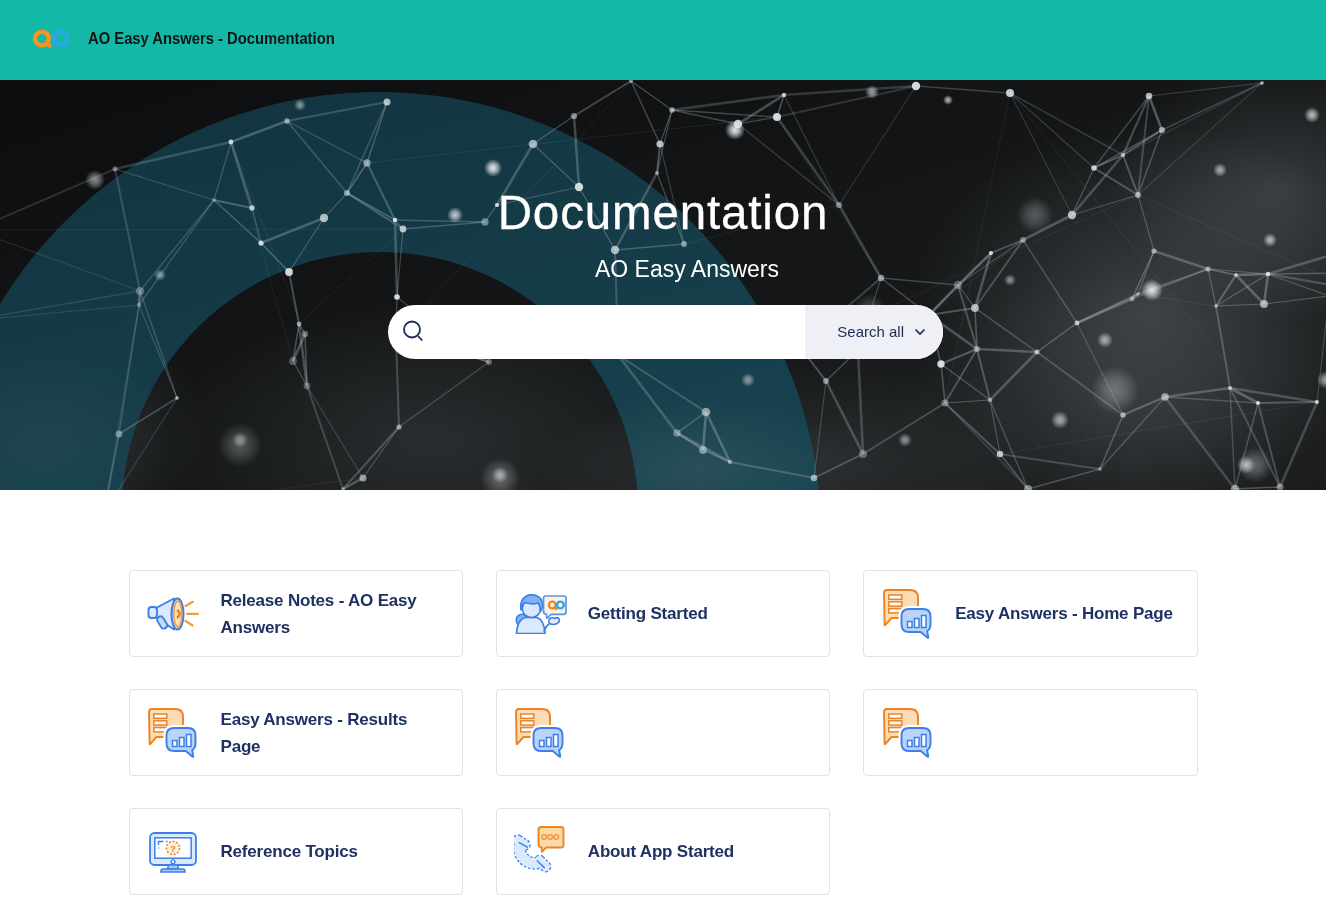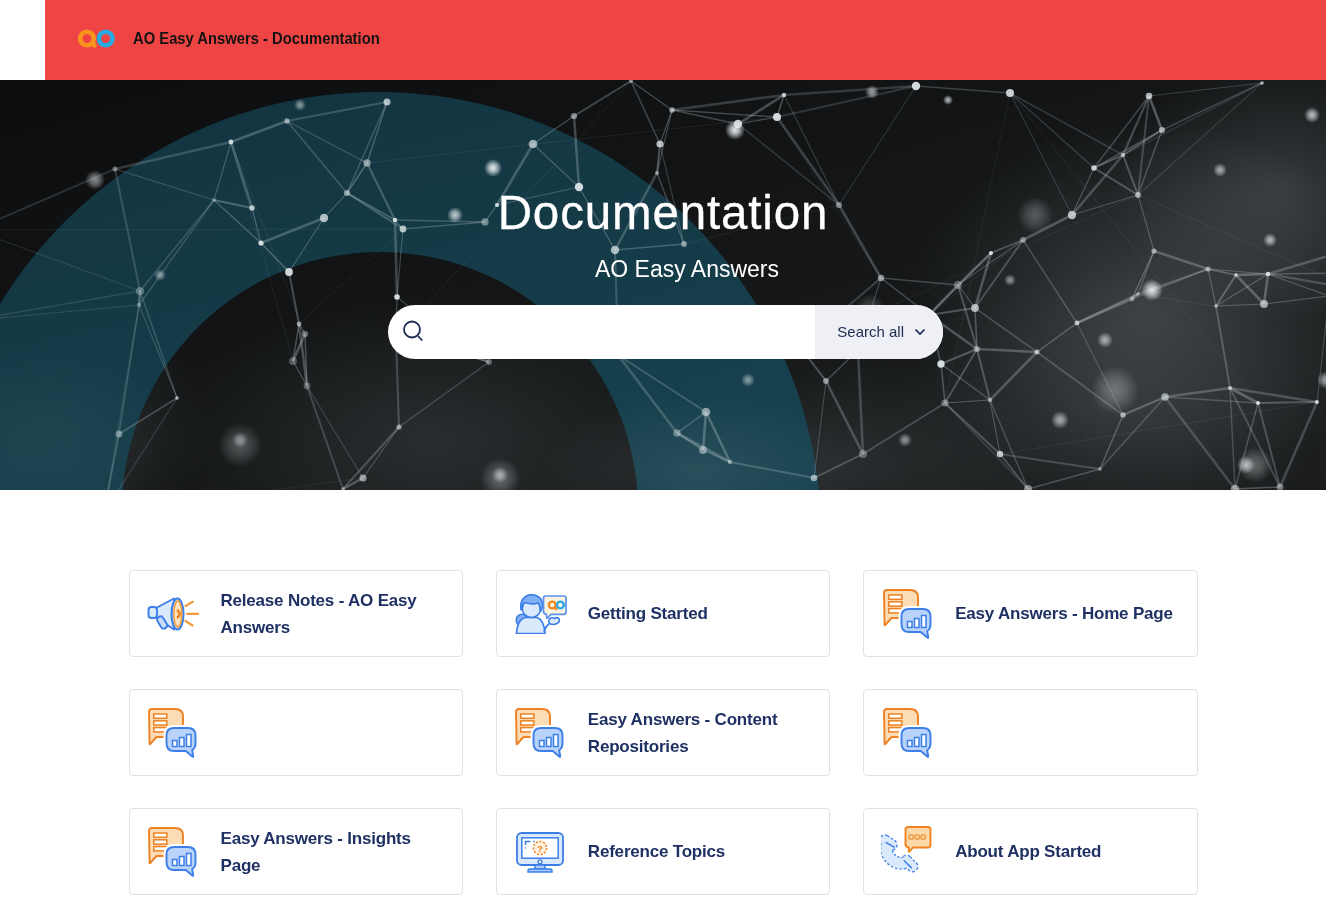--- a/index.html
+++ b/index.html
@@ -1,31 +1,31 @@
 <!DOCTYPE html>
 <html><head>
 <meta charset="utf-8">
 <style>
 * { margin:0; padding:0; box-sizing:border-box; }
 html,body { width:1326px; height:908px; overflow:hidden; background:#fff;
   font-family:"Liberation Sans", sans-serif; }
-.hdr { height:80px; background:#ef4444; display:flex; align-items:center; padding-left:33px; padding-bottom:3px;margin-left:45px; }
+.hdr { height:80px; background:#14b8a6; display:flex; align-items:center; padding-left:33px; padding-bottom:3px; }
 .hdr .ttl { margin-left:18px; font-size:17.4px; font-weight:bold; color:#131313;
   transform:scaleX(0.85); transform-origin:left center; white-space:nowrap; }
 .hero { position:relative; width:1326px; height:410px; background:#15803d; overflow:hidden; }
 .hero svg.bg { position:absolute; left:0; top:0; }
 .hero-content { position:absolute; left:0; top:0; width:100%; text-align:center; }
 h1 { color:#fff; font-size:47.5px; font-weight:400; margin-top:106px; line-height:54px;
   letter-spacing:0.85px; -webkit-text-stroke:0.3px #fff; }
 .sub { color:#fff; font-size:23px; font-weight:400; margin-top:16px; line-height:27px;margin-left:48px; }
 .search { position:absolute; left:388px; top:224.5px; width:555px; height:54px; background:#fff;
   border-radius:27px; display:flex; align-items:center; overflow:hidden; }
 .search .mag { margin-left:14px; }
 .sall { margin-left:auto; height:100%; background:#eef0f5; display:flex; align-items:center;
-  padding:0 17px 0 22px; color:#1b2b52; font-size:15px; }
+  padding:0 17px 0 32px; color:#1b2b52; font-size:15px; }
 .sall svg { margin-left:10px; }
 .grid { width:1069px; margin:80px auto 8px; display:grid; grid-template-columns:repeat(3,1fr);
   column-gap:33px; row-gap:32px; }
 .card { border:1px solid #e0e2e6; border-radius:4px; background:#fff; height:87px;
   display:flex; align-items:center; padding:0 16px 0 17px; }
 .card .ic { width:53px; flex:0 0 53px; display:flex; justify-content:center; }
 .card .tx { margin-left:21px; color:#1f3163; font-size:17px; font-weight:bold; line-height:27px;
   letter-spacing:-0.2px; }
 </style>
 </head>
@@ -510,67 +510,51 @@
 <rect x="6.8" y="8" width="13" height="4.3" fill="#fff" stroke="#ee8222" stroke-width="1.5"></rect>
 <rect x="6.8" y="14.8" width="13" height="4.3" fill="#fff" stroke="#ee8222" stroke-width="1.5"></rect>
 <rect x="6.8" y="21.6" width="13" height="4.3" fill="#fff" stroke="#ee8222" stroke-width="1.5"></rect>
 <path d="M27,22 L41,22 Q48.5,22 48.5,29.5 L48.5,37.5 Q48.5,42 45.2,44 L46.2,50.2 Q46.4,51.4 45.3,50.5 L38.8,45 L27,45 Q19.5,45 19.5,37.5 L19.5,29.5 Q19.5,22 27,22 Z" fill="none" stroke="#fff" stroke-width="6" stroke-linejoin="round"></path>
 <path d="M27,22 L41,22 Q48.5,22 48.5,29.5 L48.5,37.5 Q48.5,42 45.2,44 L46.2,50.2 Q46.4,51.4 45.3,50.5 L38.8,45 L27,45 Q19.5,45 19.5,37.5 L19.5,29.5 Q19.5,22 27,22 Z" fill="#b9d3fa" stroke="#3d7fe8" stroke-width="1.9" stroke-linejoin="round"></path>
 <rect x="25.5" y="34.5" width="4.5" height="6" fill="#fff" stroke="#3d7fe8" stroke-width="1.5"></rect>
 <rect x="32.5" y="31.5" width="4.5" height="9" fill="#fff" stroke="#3d7fe8" stroke-width="1.5"></rect>
 <rect x="39.5" y="28.5" width="4.5" height="12" fill="#fff" stroke="#3d7fe8" stroke-width="1.5"></rect>
 </svg>
       </div>
+      <div class="tx">Easy Answers - Results Page</div>
     </div>
   <div class="card">
       <div class="ic">
         <svg width="52" height="54" viewBox="0 0 52 54">
 <path d="M5,3 L28,3 Q36,3 36,10.5 L36,19 Q36,26.5 28.5,26.5 Q23.5,26.5 22.8,29.5 L22.6,31 L9.5,31 L3.2,38 Q2.6,38.8 2.6,37.4 L2,6 Q2,3 5,3 Z" fill="#fbdcb5" stroke="#ee8222" stroke-width="1.9" stroke-linejoin="round"></path>
 <rect x="6.8" y="8" width="13" height="4.3" fill="#fff" stroke="#ee8222" stroke-width="1.5"></rect>
 <rect x="6.8" y="14.8" width="13" height="4.3" fill="#fff" stroke="#ee8222" stroke-width="1.5"></rect>
 <rect x="6.8" y="21.6" width="13" height="4.3" fill="#fff" stroke="#ee8222" stroke-width="1.5"></rect>
 <path d="M27,22 L41,22 Q48.5,22 48.5,29.5 L48.5,37.5 Q48.5,42 45.2,44 L46.2,50.2 Q46.4,51.4 45.3,50.5 L38.8,45 L27,45 Q19.5,45 19.5,37.5 L19.5,29.5 Q19.5,22 27,22 Z" fill="none" stroke="#fff" stroke-width="6" stroke-linejoin="round"></path>
 <path d="M27,22 L41,22 Q48.5,22 48.5,29.5 L48.5,37.5 Q48.5,42 45.2,44 L46.2,50.2 Q46.4,51.4 45.3,50.5 L38.8,45 L27,45 Q19.5,45 19.5,37.5 L19.5,29.5 Q19.5,22 27,22 Z" fill="#b9d3fa" stroke="#3d7fe8" stroke-width="1.9" stroke-linejoin="round"></path>
 <rect x="25.5" y="34.5" width="4.5" height="6" fill="#fff" stroke="#3d7fe8" stroke-width="1.5"></rect>
 <rect x="32.5" y="31.5" width="4.5" height="9" fill="#fff" stroke="#3d7fe8" stroke-width="1.5"></rect>
 <rect x="39.5" y="28.5" width="4.5" height="12" fill="#fff" stroke="#3d7fe8" stroke-width="1.5"></rect>
 </svg>
       </div>
-      <div class="tx">Easy Answers - Content Repositories</div>
     </div>
   <div class="card">
       <div class="ic">
         <svg width="52" height="54" viewBox="0 0 52 54">
 <path d="M5,3 L28,3 Q36,3 36,10.5 L36,19 Q36,26.5 28.5,26.5 Q23.5,26.5 22.8,29.5 L22.6,31 L9.5,31 L3.2,38 Q2.6,38.8 2.6,37.4 L2,6 Q2,3 5,3 Z" fill="#fbdcb5" stroke="#ee8222" stroke-width="1.9" stroke-linejoin="round"></path>
 <rect x="6.8" y="8" width="13" height="4.3" fill="#fff" stroke="#ee8222" stroke-width="1.5"></rect>
 <rect x="6.8" y="14.8" width="13" height="4.3" fill="#fff" stroke="#ee8222" stroke-width="1.5"></rect>
 <rect x="6.8" y="21.6" width="13" height="4.3" fill="#fff" stroke="#ee8222" stroke-width="1.5"></rect>
 <path d="M27,22 L41,22 Q48.5,22 48.5,29.5 L48.5,37.5 Q48.5,42 45.2,44 L46.2,50.2 Q46.4,51.4 45.3,50.5 L38.8,45 L27,45 Q19.5,45 19.5,37.5 L19.5,29.5 Q19.5,22 27,22 Z" fill="none" stroke="#fff" stroke-width="6" stroke-linejoin="round"></path>
 <path d="M27,22 L41,22 Q48.5,22 48.5,29.5 L48.5,37.5 Q48.5,42 45.2,44 L46.2,50.2 Q46.4,51.4 45.3,50.5 L38.8,45 L27,45 Q19.5,45 19.5,37.5 L19.5,29.5 Q19.5,22 27,22 Z" fill="#b9d3fa" stroke="#3d7fe8" stroke-width="1.9" stroke-linejoin="round"></path>
 <rect x="25.5" y="34.5" width="4.5" height="6" fill="#fff" stroke="#3d7fe8" stroke-width="1.5"></rect>
 <rect x="32.5" y="31.5" width="4.5" height="9" fill="#fff" stroke="#3d7fe8" stroke-width="1.5"></rect>
 <rect x="39.5" y="28.5" width="4.5" height="12" fill="#fff" stroke="#3d7fe8" stroke-width="1.5"></rect>
 </svg>
       </div>
-    </div>
-  <div class="card">
-      <div class="ic">
-        <svg width="52" height="54" viewBox="0 0 52 54">
-<path d="M5,3 L28,3 Q36,3 36,10.5 L36,19 Q36,26.5 28.5,26.5 Q23.5,26.5 22.8,29.5 L22.6,31 L9.5,31 L3.2,38 Q2.6,38.8 2.6,37.4 L2,6 Q2,3 5,3 Z" fill="#fbdcb5" stroke="#ee8222" stroke-width="1.9" stroke-linejoin="round"></path>
-<rect x="6.8" y="8" width="13" height="4.3" fill="#fff" stroke="#ee8222" stroke-width="1.5"></rect>
-<rect x="6.8" y="14.8" width="13" height="4.3" fill="#fff" stroke="#ee8222" stroke-width="1.5"></rect>
-<rect x="6.8" y="21.6" width="13" height="4.3" fill="#fff" stroke="#ee8222" stroke-width="1.5"></rect>
-<path d="M27,22 L41,22 Q48.5,22 48.5,29.5 L48.5,37.5 Q48.5,42 45.2,44 L46.2,50.2 Q46.4,51.4 45.3,50.5 L38.8,45 L27,45 Q19.5,45 19.5,37.5 L19.5,29.5 Q19.5,22 27,22 Z" fill="none" stroke="#fff" stroke-width="6" stroke-linejoin="round"></path>
-<path d="M27,22 L41,22 Q48.5,22 48.5,29.5 L48.5,37.5 Q48.5,42 45.2,44 L46.2,50.2 Q46.4,51.4 45.3,50.5 L38.8,45 L27,45 Q19.5,45 19.5,37.5 L19.5,29.5 Q19.5,22 27,22 Z" fill="#b9d3fa" stroke="#3d7fe8" stroke-width="1.9" stroke-linejoin="round"></path>
-<rect x="25.5" y="34.5" width="4.5" height="6" fill="#fff" stroke="#3d7fe8" stroke-width="1.5"></rect>
-<rect x="32.5" y="31.5" width="4.5" height="9" fill="#fff" stroke="#3d7fe8" stroke-width="1.5"></rect>
-<rect x="39.5" y="28.5" width="4.5" height="12" fill="#fff" stroke="#3d7fe8" stroke-width="1.5"></rect>
-</svg>
-      </div>
-      <div class="tx">Easy Answers - Insights Page</div>
     </div>
   <div class="card">
       <div class="ic">
         <svg width="50" height="42" viewBox="0 0 50 42">
 <rect x="2" y="2" width="46" height="32" rx="4.5" fill="#dbe9fd" stroke="#3d7fe8" stroke-width="1.8"></rect>
 <rect x="6.8" y="6.8" width="36.4" height="20.4" fill="#fff" stroke="#3d7fe8" stroke-width="1.5"></rect>
 <path d="M10.5,14 L10.5,10.5 L15.5,10.5" fill="none" stroke="#3d7fe8" stroke-width="1.5"></path>
 <path d="M18,10.5 L19.5,10.5" stroke="#3d7fe8" stroke-width="1.5"></path>
 <path d="M10.5,16.5 L10.5,17.5" stroke="#3d7fe8" stroke-width="1.5"></path>
 <circle cx="25" cy="17" r="6.6" fill="#fdf0dc" stroke="#f0821e" stroke-width="1.5" stroke-dasharray="2.1 1.7"></circle>

